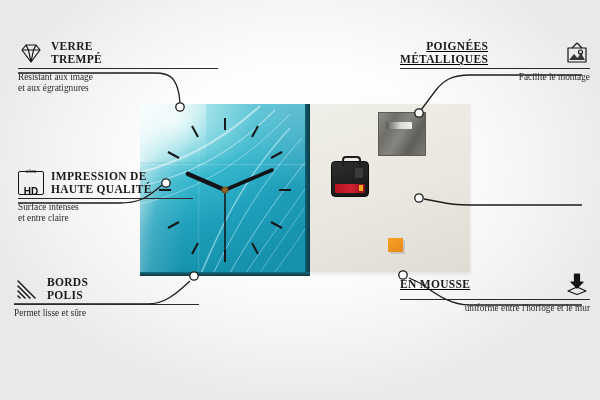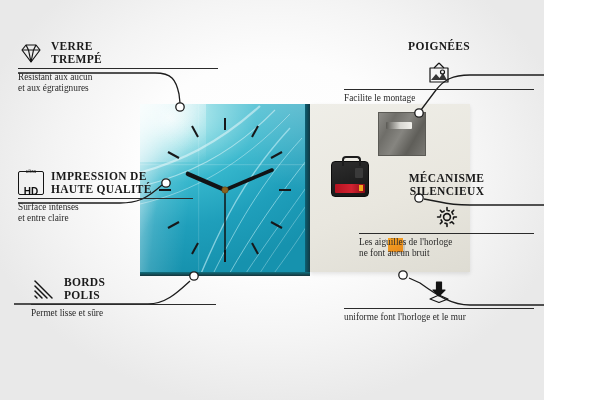--- a/index.html
+++ b/index.html
@@ -2,21 +2,21 @@
 <html><head>
 <meta charset="utf-8">
 <style>
   html,body{margin:0;padding:0;}
   body{
     width:600px;height:400px;overflow:hidden;
     font-family:"Liberation Serif", serif;
     background:#ffffff;
   }
   #stage{
-    position:relative;width:544px;height:400px;
+    position:relative;width:600px;height:400px;
     background:
       radial-gradient(ellipse 55% 60% at 50% 42%, #ffffff 0%, #fdfdfd 45%, #f4f4f4 72%, #e9e9e9 100%);
     overflow:hidden;
   }
 
   
   .product{position:absolute;left:140px;top:104px;width:330px;height:172px;}
   .panel-front{
     position:absolute;left:0;top:0;width:170px;height:172px;
     background:
@@ -82,39 +82,39 @@
     box-shadow:2px 2px 0 rgba(0,0,0,.12);
   }
 
   
   .clock{position:absolute;left:0;top:0;width:170px;height:172px;}
 
   
   .svg-layer{position:absolute;left:0;top:0;width:600px;height:400px;pointer-events:none;}
   .callout{position:absolute;}
   .callout .head{display:flex;align-items:center;gap:7px;}
-  .callout.right .head{flex-direction:column;justify-content:center;}
+  .callout.right .head{flex-direction:row;justify-content:space-between;text-decoration:underline;}
   .callout .title{
     font-weight:bold;font-size:11.5px;line-height:12.5px;letter-spacing:.3px;color:#1a1a1a;
     text-transform:uppercase;white-space:nowrap;
   }
   .callout.right .title{text-align:right;}
   .callout .rule{height:1px;background:#2b2b2b;margin:3px 0 3px;}
   .callout .desc{
     font-size:9.3px;line-height:11px;color:#2a2a2a;white-space:nowrap;
   }
-  .callout.right .desc{}
+  .callout.right .desc{text-align:right;}
   .ico{width:26px;height:24px;flex:0 0 26px;}
 
   
   #c-verre{left:18px;top:40px;}
   #c-verre .rule{width:200px;}
   #c-impression{left:18px;top:170px;}
   #c-impression .rule{width:175px;}
-  #c-bords{left:14px;top:276px;margin-left:17px;}
+  #c-bords{left:14px;top:276px;}
   #c-bords .rule{width:185px;}
 
   #c-poignees{right:10px;top:40px;}
   #c-poignees .rule{width:190px;margin-left:auto;}
   #c-mecanisme{right:10px;top:172px;}
   #c-mecanisme .rule{width:175px;margin-left:auto;}
   #c-entretoise{right:10px;top:272px;}
   #c-entretoise .rule{width:190px;margin-left:auto;}
 
   .hd-badge{
@@ -228,21 +228,21 @@
           <path d="M4,9 L8,4 L18,4 L22,9 L13,21 Z"></path>
           <path d="M4,9 L22,9 M8,4 L10.5,9 L13,21 M18,4 L15.5,9 L13,21 M10.5,9 L15.5,9"></path>
         </g>
       </svg>
       <div class="title">
         <div>VERRE</div>
         <div>TREMPÉ</div>
       </div>
     </div>
     <div class="rule"></div>
-    <div class="desc">Résistant aux aucun</div>
+    <div class="desc">Résistant aux image</div>
     <div class="desc">et aux égratignures</div>
   </div>
 
   <div class="callout left" id="c-impression">
     <div class="head">
       <div class="hd-badge">
         <span class="u">ultra</span>
         <span class="h">HD</span>
       </div>
       <div class="title">
@@ -271,63 +271,45 @@
       </div>
     </div>
     <div class="rule"></div>
     <div class="desc">Permet lisse et sûre</div>
   </div>
 
   <div class="callout right" id="c-poignees">
     <div class="head">
       <div class="title">
         <div>POIGNÉES</div>
+        <div>MÉTALLIQUES</div>
       </div>
       <svg class="ico" viewBox="0 0 26 24">
         <g fill="none" stroke="#141414" stroke-width="1.2" stroke-linejoin="round">
           <path d="M13,2 L8,7 M13,2 L18,7"></path>
           <rect x="4" y="7" width="18" height="14"></rect>
           <path d="M5,19 L10,13 L13.5,17 L17,12 L21,19 Z" fill="#141414" stroke="none" opacity=".85"></path>
           <circle cx="16.5" cy="11" r="2"></circle>
         </g>
       </svg>
     </div>
     <div class="rule"></div>
     <div class="desc">Facilite le montage</div>
   </div>
 
-  <div class="callout right" id="c-mecanisme">
-    <div class="head">
-      <div class="title">
-        <div>MÉCANISME</div>
-        <div>SILENCIEUX</div>
-      </div>
-      <svg class="ico" viewBox="0 0 26 24">
-        <g fill="none" stroke="#141414" stroke-width="1.6">
-          <circle cx="13" cy="12" r="3.4"></circle>
-          <path d="M13,2.6 L13,5.2 M13,18.8 L13,21.4 M3.6,12 L6.2,12 M19.8,12 L22.4,12
-                   M6.3,5.3 L8.1,7.1 M17.9,16.9 L19.7,18.7
-                   M19.7,5.3 L17.9,7.1 M8.1,16.9 L6.3,18.7" stroke-linecap="round"></path>
-          <circle cx="13" cy="12" r="6.6" stroke-dasharray="2.6 2.6" stroke-width="1.5"></circle>
-        </g>
-      </svg>
-    </div>
-    <div class="rule"></div>
-    <div class="desc">Les aiguilles de l'horloge</div>
-    <div class="desc">ne font aucun bruit</div>
-  </div>
 
   <div class="callout right" id="c-entretoise">
     <div class="head">
       <div class="title">
+        <div>EN MOUSSE</div>
       </div>
       <svg class="ico" viewBox="0 0 26 24">
         <g fill="none" stroke="#141414" stroke-width="1.2" stroke-linejoin="round">
           <path d="M10.5,2 L15.5,2 L15.5,10 L19,10 L13,16 L7,10 L10.5,10 Z" fill="#141414"></path>
           <path d="M13,15 L22,19 L13,22.5 L4,19 Z"></path>
         </g>
       </svg>
     </div>
     <div class="rule"></div>
-    <div class="desc">uniforme font l'horloge et le mur</div>
+    <div class="desc">uniforme entre l'horloge et le mur</div>
   </div>
 
 </div>
 
 </body></html>

